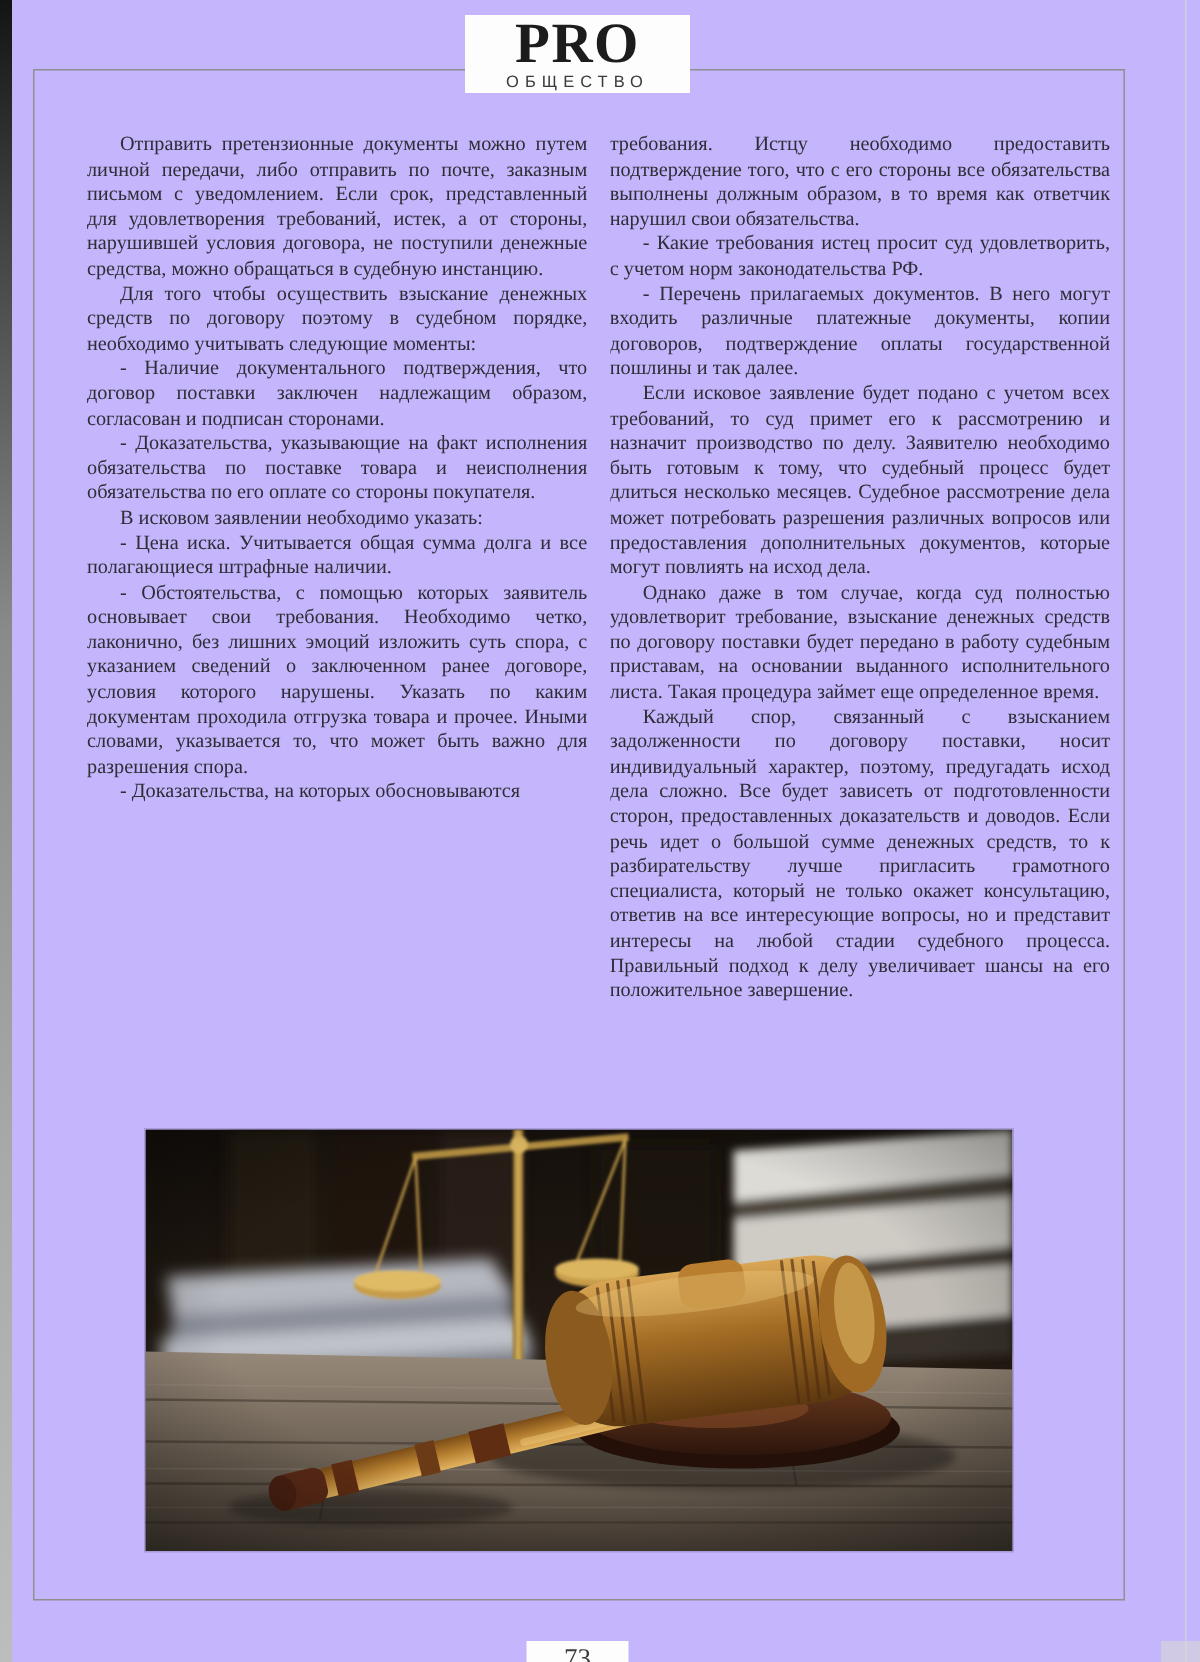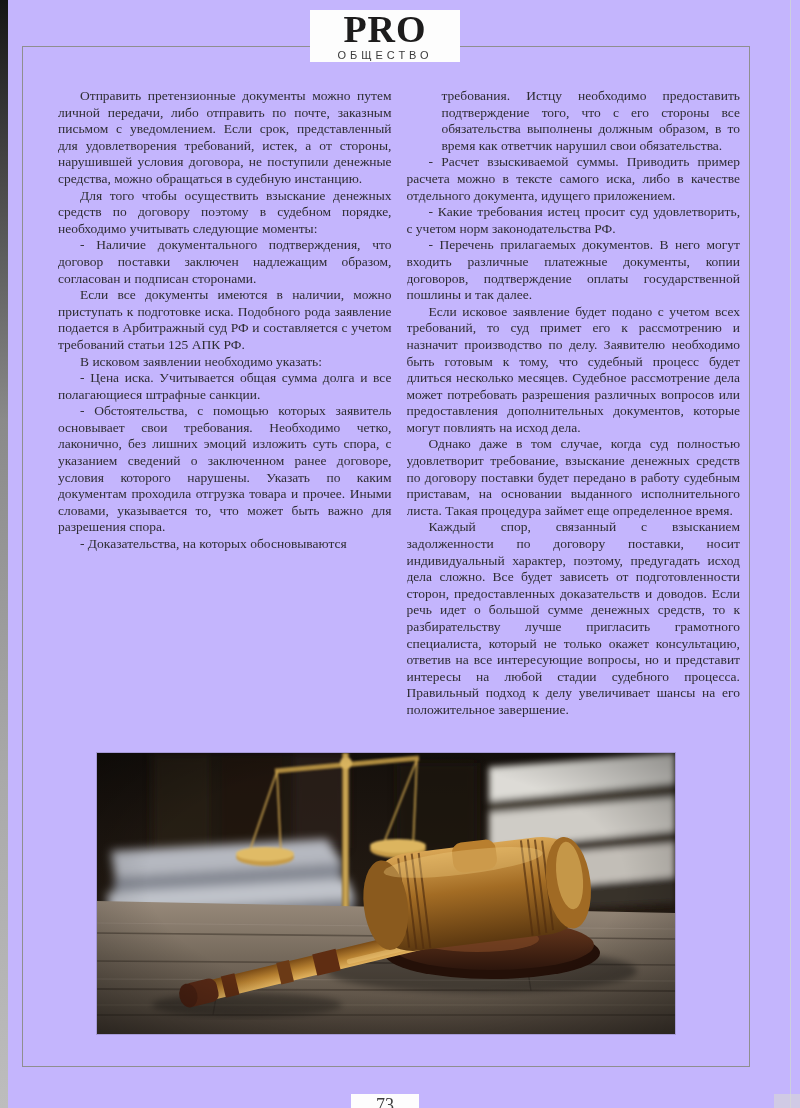--- a/index.html
+++ b/index.html
@@ -16,21 +16,21 @@
   .header-box{position:absolute;top:10px;left:22px;width:726px;text-align:center;z-index:2;}
   .header-inner{display:inline-block;background:#fdfdfd;padding:0 27px;}
   .brand{font-family:"Liberation Serif",serif;font-weight:bold;font-size:38px;line-height:38px;
          letter-spacing:1px;color:#1d1c1c;}
   .brand-sub{font-family:"Liberation Sans",sans-serif;font-size:11px;line-height:13px;
              letter-spacing:4px;color:#3a3a3a;margin-top:1px;}
   
   .columns{position:absolute;left:58px;top:88px;width:682px;height:666px;display:flex;gap:15px;z-index:2;}
   .col{flex:1;overflow:hidden;text-align:justify;font-size:13.5px;line-height:16.6px;}
   .col p{margin:0;text-indent:22px;}
-  .col p.no-indent{text-indent:0;margin-left:35px;}
+  .col p.no-indent{text-indent:0;}
   
   .photo{position:absolute;left:97px;top:753px;width:578px;height:281px;margin:0;z-index:2;
          box-shadow:0 0 0 1px rgba(0,0,0,.15);}
   .photo svg{display:block;width:100%;height:100%;}
   
   .footer-box{position:absolute;top:1053px;left:22px;width:726px;text-align:center;z-index:2;}
   .footer-inner{display:inline-block;background:#fdfdfd;padding:0 25px;
                 font-family:Liberation Serif, serif;font-size:18px;line-height:22px;color:#3c3c3c;margin-top:41px;}
 </style>
 </head>
@@ -49,29 +49,28 @@
       <div class="brand">PRO</div>
       <div class="brand-sub">ОБЩЕСТВО</div>
     </div>
   </div>
 
   <main class="columns">
     <div class="col">
         <p>Отправить претензионные документы можно путем личной передачи, либо отправить по почте, заказным письмом с уведомлением. Если срок, представленный для удовлетворения требований, истек, а от стороны, нарушившей условия договора, не поступили денежные средства, можно обращаться в судебную инстанцию.</p>
         <p>Для того чтобы осуществить взыскание денежных средств по договору поэтому в судебном порядке, необходимо учитывать следующие моменты:</p>
         <p>- Наличие документального подтверждения, что договор поставки заключен надлежащим образом, согласован и подписан сторонами.</p>
-        <p>Если все документы имеются в наличии, можно приступать к подготовке иска. Подобного рода заявление подается в Арбитражный суд РФ и составляется с учетом требований статьи 125 АПК РФ.</p>
+        <p>- Доказательства, указывающие на факт исполнения обязательства по поставке товара и неисполнения обязательства по его оплате со стороны покупателя.</p>
         <p>В исковом заявлении необходимо указать:</p>
-        <p>- Цена иска. Учитывается общая сумма долга и все полагающиеся штрафные санкции.</p>
+        <p>- Цена иска. Учитывается общая сумма долга и все полагающиеся штрафные наличии.</p>
         <p>- Обстоятельства, с помощью которых заявитель основывает свои требования. Необходимо четко, лаконично, без лишних эмоций изложить суть спора, с указанием сведений о заключенном ранее договоре, условия которого нарушены. Указать по каким документам проходила отгрузка товара и прочее. Иными словами, указывается то, что может быть важно для разрешения спора.</p>
         <p>- Доказательства, на которых обосновываются</p>
       </div>
     <div class="col">
         <p class="no-indent">требования. Истцу необходимо предоставить подтверждение того, что с его стороны все обязательства выполнены должным образом, в то время как ответчик нарушил свои обязательства.</p>
-        <p>- Расчет взыскиваемой суммы. Приводить пример расчета можно в тексте самого иска, либо в качестве отдельного документа, идущего приложением.</p>
         <p>- Какие требования истец просит суд удовлетворить, с учетом норм законодательства РФ.</p>
         <p>- Перечень прилагаемых документов. В него могут входить различные платежные документы, копии договоров, подтверждение оплаты государственной пошлины и так далее.</p>
         <p>Если исковое заявление будет подано с учетом всех требований, то суд примет его к рассмотрению и назначит производство по делу. Заявителю необходимо быть готовым к тому, что судебный процесс будет длиться несколько месяцев. Судебное рассмотрение дела может потребовать разрешения различных вопросов или предоставления дополнительных документов, которые могут повлиять на исход дела.</p>
         <p>Однако даже в том случае, когда суд полностью удовлетворит требование, взыскание денежных средств по договору поставки будет передано в работу судебным приставам, на основании выданного исполнительного листа. Такая процедура займет еще определенное время.</p>
         <p>Каждый спор, связанный с взысканием задолженности по договору поставки, носит индивидуальный характер, поэтому, предугадать исход дела сложно. Все будет зависеть от подготовленности сторон, предоставленных доказательств и доводов. Если речь идет о большой сумме денежных средств, то к разбирательству лучше пригласить грамотного специалиста, который не только окажет консультацию, ответив на все интересующие вопросы, но и представит интересы на любой стадии судебного процесса. Правильный подход к делу увеличивает шансы на его положительное завершение.</p>
       </div>
   </main>
 
   <figure class="photo" aria-label="Деревянный судейский молоток на подставке, весы правосудия и стопки книг">
     <svg viewBox="0 0 578 281" preserveAspectRatio="none">

